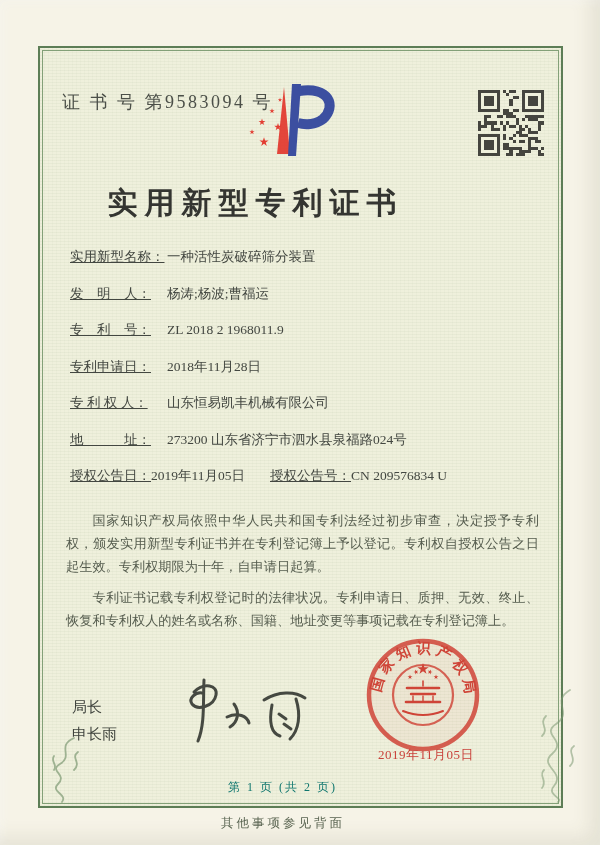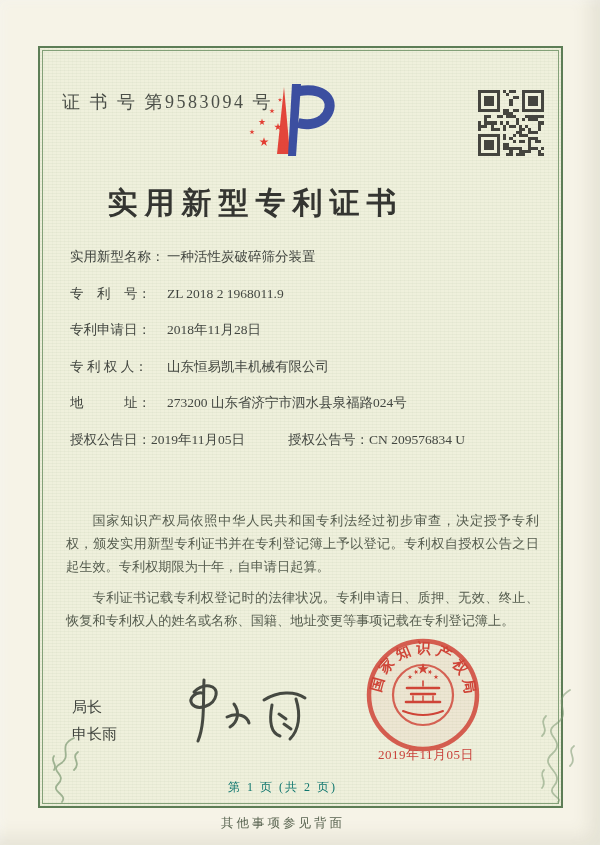--- a/index.html
+++ b/index.html
@@ -23,23 +23,23 @@
   .frame-inner{position:absolute;inset:2px;border:1px solid #83a078;}
   .cert-no{position:absolute;left:62px;top:90px;font-size:18px;letter-spacing:2.5px;color:#4b4f48;white-space:nowrap;}
   .logo{position:absolute;left:234px;top:82px;}
   .qr{position:absolute;left:478px;top:90px;}
   .title{
     position:absolute;left:38px;top:183px;width:435px;text-align:center;
     font-size:30px;font-weight:bold;letter-spacing:7px;color:#343531;white-space:nowrap;
   }
   .rows{position:absolute;left:70px;top:250px;width:470px;font-size:13.5px;color:#434741;}
   .row{line-height:1;margin-bottom:23px;white-space:nowrap;}
-  .lab{display:inline-block;min-width:97px;}
+  .lab{display:inline-block;min-width:97px;text-decoration:underline;}
   .grant .lab{min-width:0;}
-  .grant .pair2{margin-left:43px;}
+  .grant .pair2{margin-left:25px;}
   .legal{
     position:absolute;left:58px;top:501px;width:489px;
     font-size:13.2px;line-height:23px;color:#555c4e;text-align:justify;
   }
   .legal p{margin:8px;text-indent:2em;}
   .director{position:absolute;left:72px;top:694px;font-size:15px;line-height:27px;color:#3e423c;}
   .sig{position:absolute;left:168px;top:676px;}
   .seal{position:absolute;left:350px;top:622px;}
   .seal-date{
     position:absolute;left:356px;top:746px;width:140px;text-align:center;
@@ -211,20 +211,23 @@
     </svg>
   </div>
 
   <div class="title">实用新型专利证书</div>
 
   <div class="rows">
     <div class="row">
       <span class="lab">实用新型名称：</span><span class="val">一种活性炭破碎筛分装置</span>
     </div>
     <div class="row">
+      <span class="lab">发　明　人：</span><span class="val">杨涛;杨波;曹福运</span>
+    </div>
+    <div class="row">
       <span class="lab">专　利　号：</span><span class="val">ZL 2018 2 1968011.9</span>
     </div>
     <div class="row">
       <span class="lab">专利申请日：</span><span class="val">2018年11月28日</span>
     </div>
     <div class="row">
       <span class="lab">专 利 权 人：</span><span class="val">山东恒易凯丰机械有限公司</span>
     </div>
     <div class="row">
       <span class="lab">地　　　址：</span><span class="val">273200 山东省济宁市泗水县泉福路024号</span>

